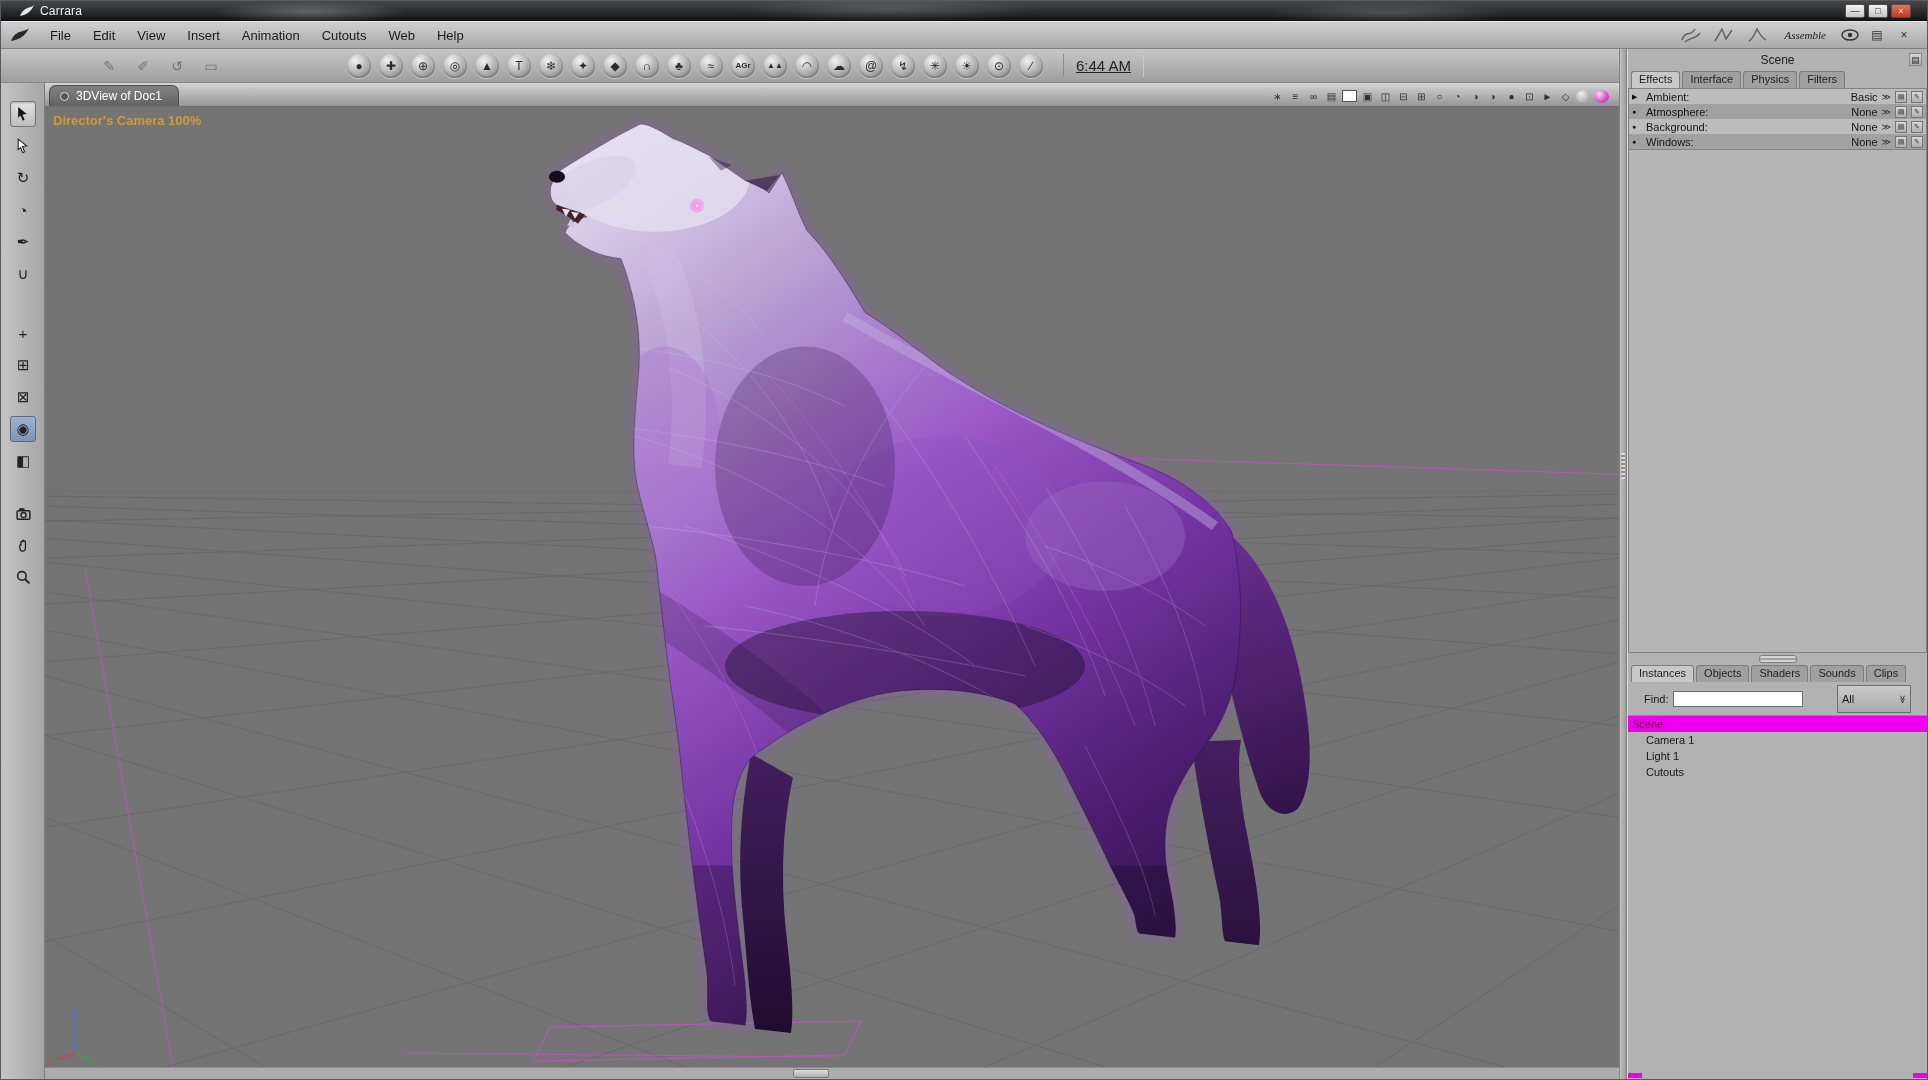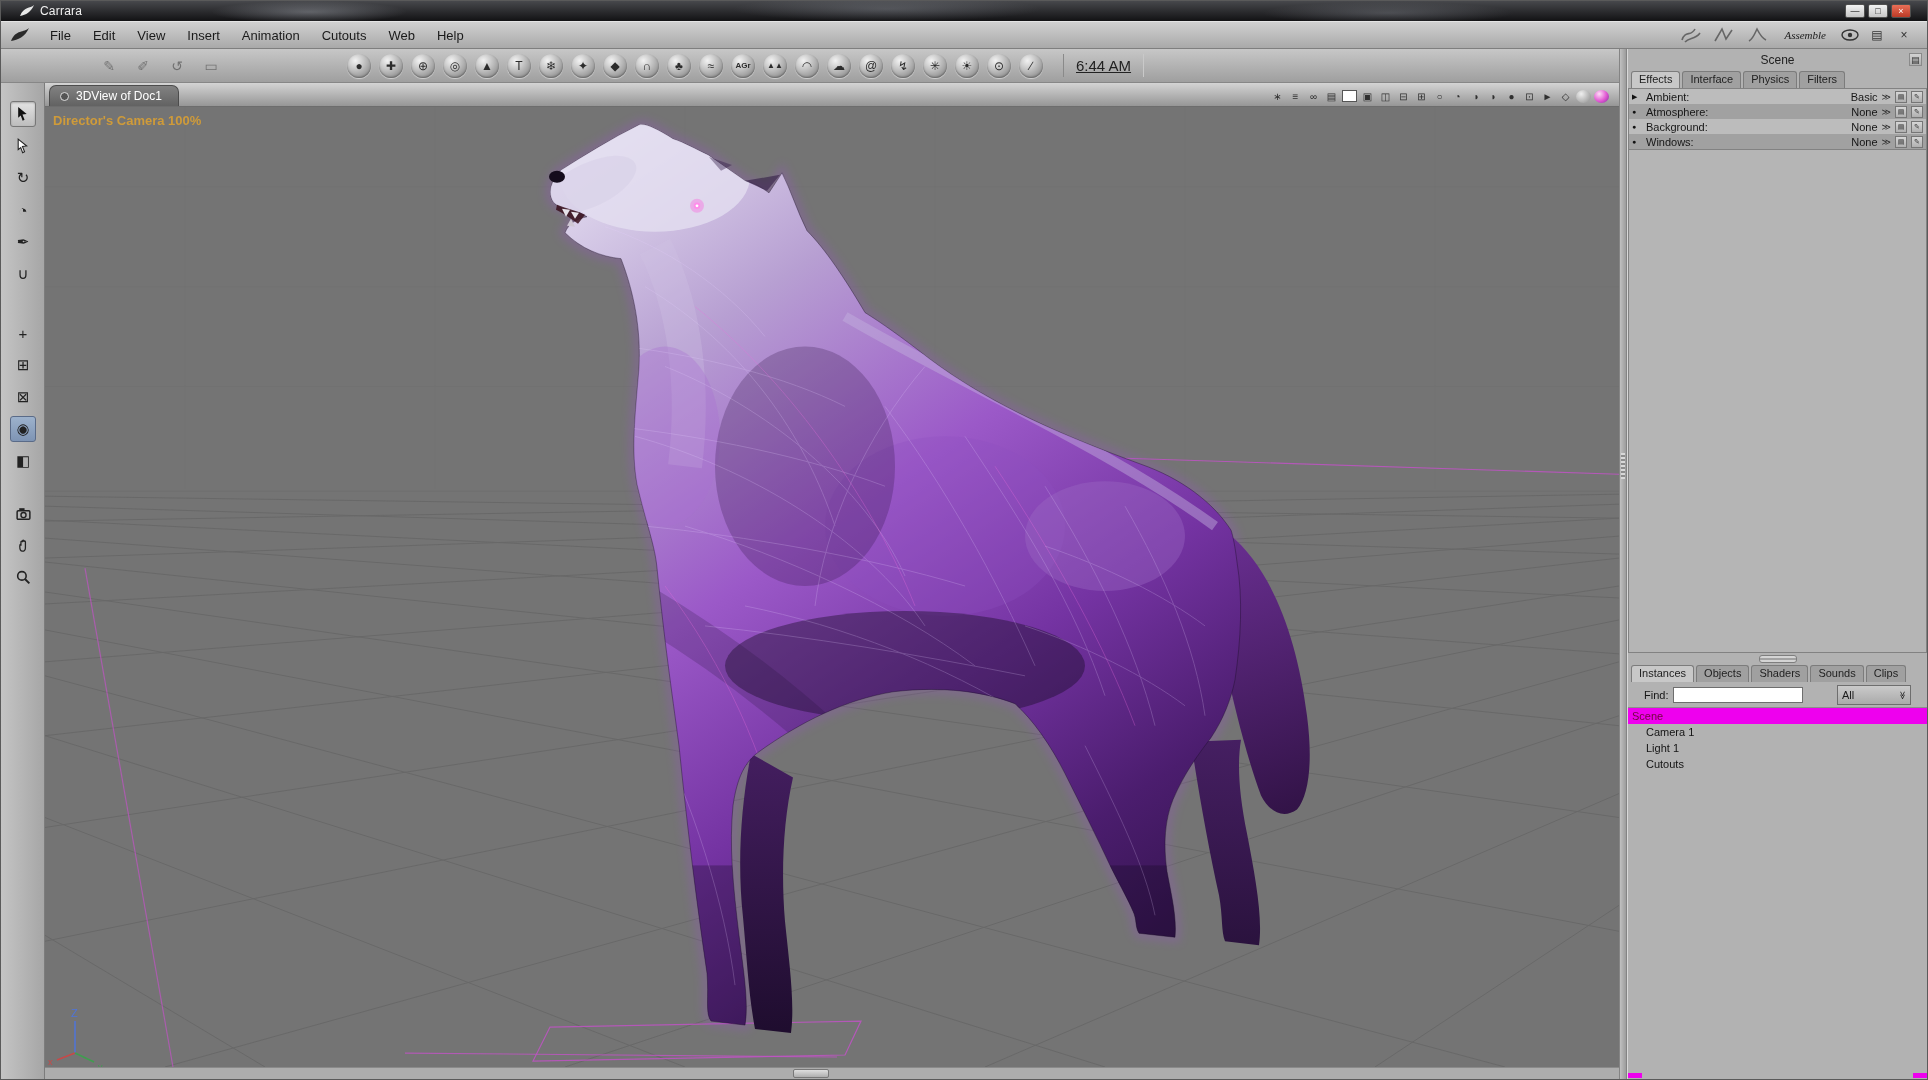--- a/index.html
+++ b/index.html
@@ -136,21 +136,21 @@
   .mini-btn { width:12px; height:12px; border:1px solid #767676; background:linear-gradient(#d6d6d6,#b0b0b0);
     font-size:7px; display:flex; align-items:center; justify-content:center; color:#333; cursor:default; }
   .rp-empty { height:503px; border:1px solid #828282; border-top:none; background:#b5b5b5; }
   .rp-split { height:12px; display:flex; align-items:center; justify-content:center; }
   .rp-split .grip2 { width:38px; height:8px; border:1px solid #7e7e7e; border-radius:3px;
     background:repeating-linear-gradient(#d4d4d4 0 2px, #a2a2a2 2px 4px); }
   .find-row { display:flex; align-items:center; gap:5px; padding:3px 16px 2px; font-size:11px; }
   .find-label { color:#161616; }
   .find-input { width:130px; height:16px; background:#fff; border:1px solid #6e6e6e;
     font-size:11px; padding:0 3px; font-family:"Liberation Sans", sans-serif; }
-  .find-dd { width:74px; height:20px; border:1px solid #6e6e6e; margin-left:auto;
+  .find-dd { width:74px; height:28px; border:1px solid #6e6e6e; margin-left:auto;
     background:linear-gradient(#cacaca,#aaaaaa); display:flex; align-items:center; font-size:11px; padding:0 4px; cursor:default; }
   .find-dd .dchev { margin-left:auto; font-size:8px; transform:rotate(90deg); color:#222; }
   .inst-list { display:flex; flex-direction:column; border-top:1px solid #8d8d8d; }
   .inst-row { height:16px; display:flex; align-items:center; font-size:11px; padding-left:4px; color:#141414; cursor:default; }
   .inst-row.selected { background:#ee00ee; color:#70083c; }
   .inst-row.child { padding-left:18px; }
   .rp-fill { flex:1; }
   .rp-bottom { height:8px; position:relative; }
   .rp-bottom .mark { position:absolute; bottom:1px; width:14px; height:5px; background:#ee00ee; }
   .rp-bottom .mark.left { left:0; } .rp-bottom .mark.right { right:0; }

